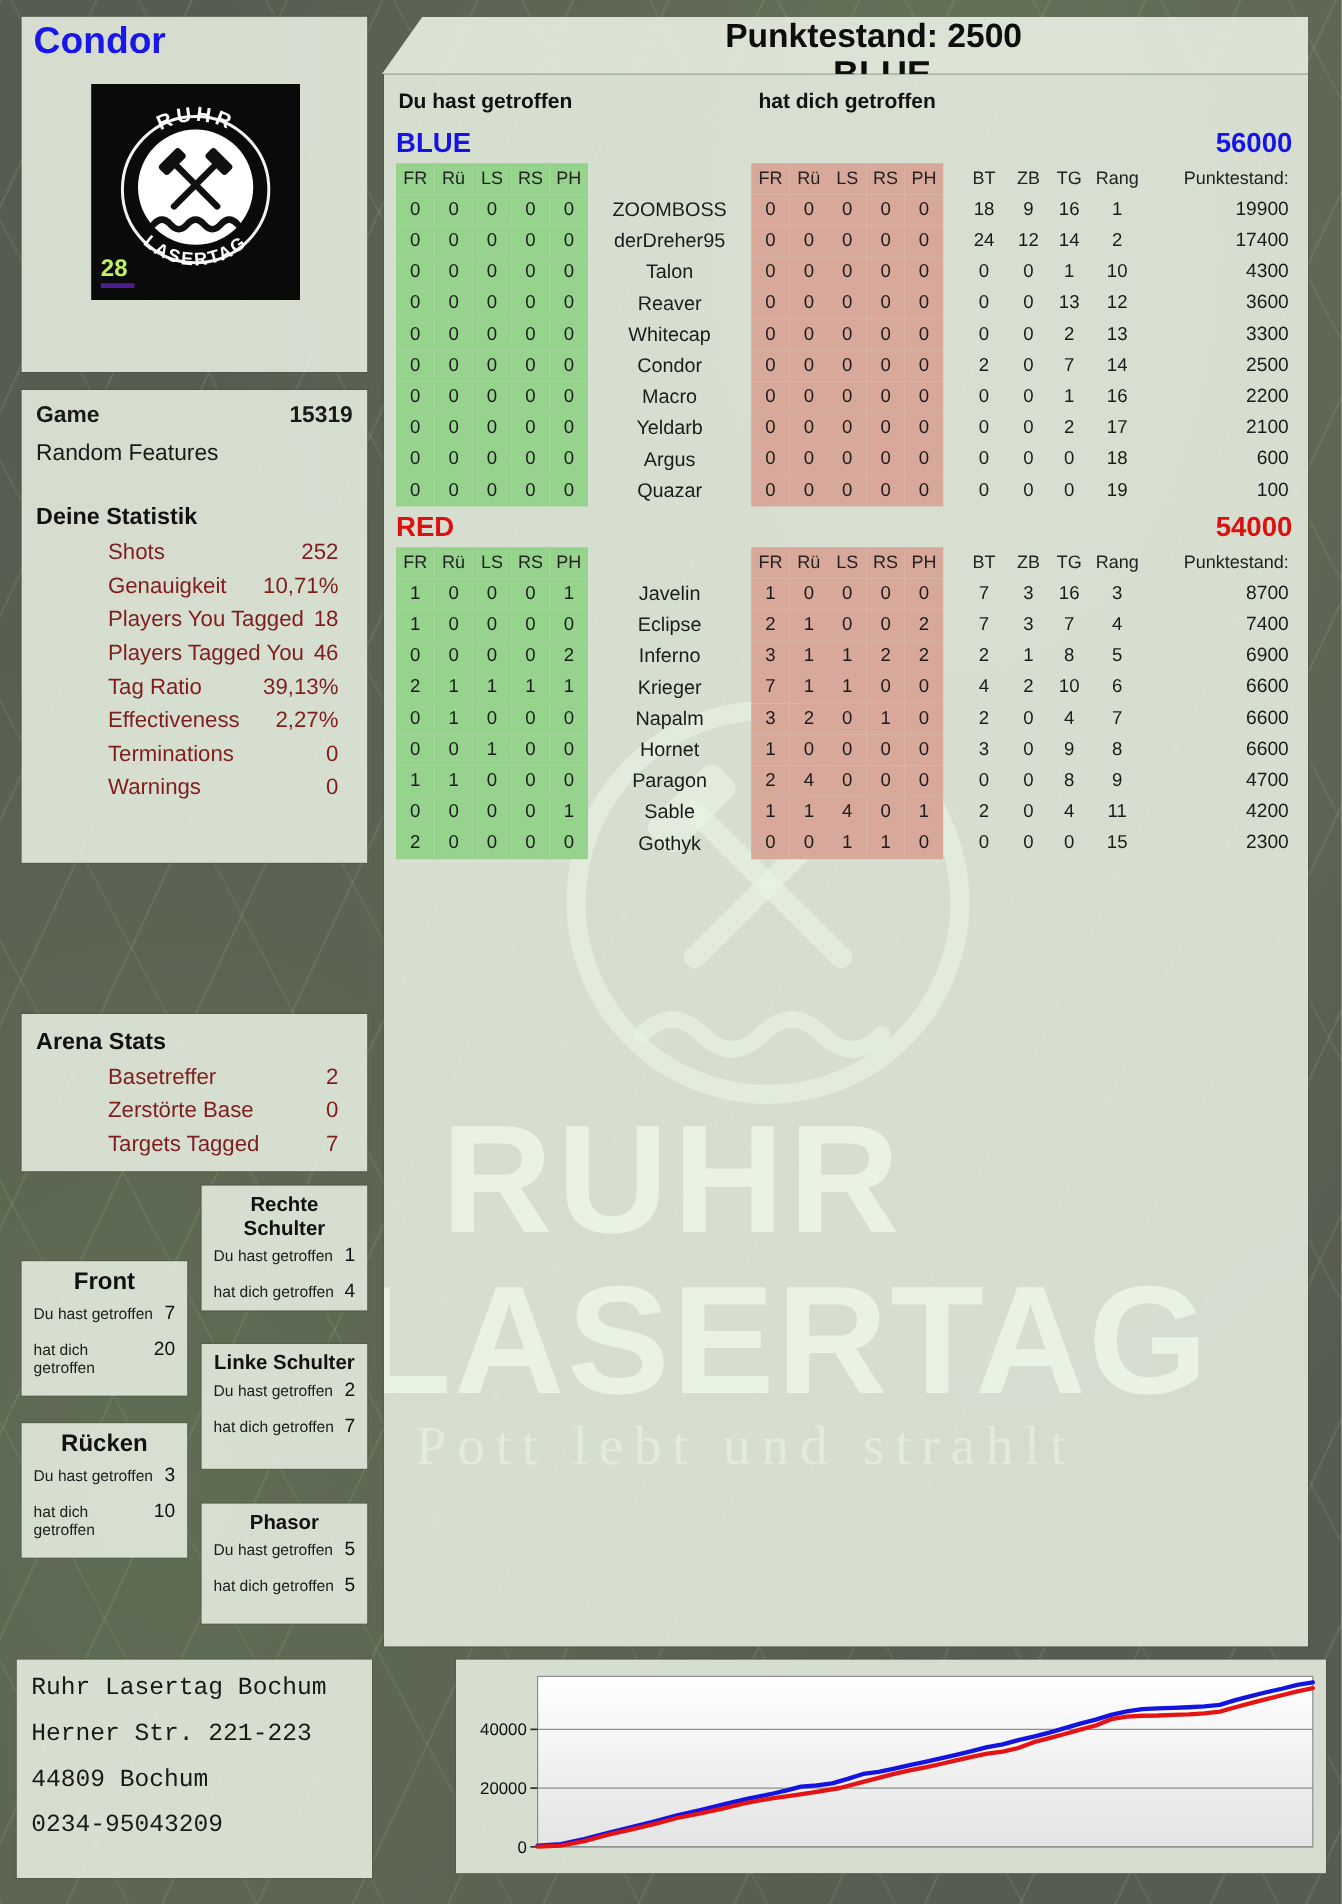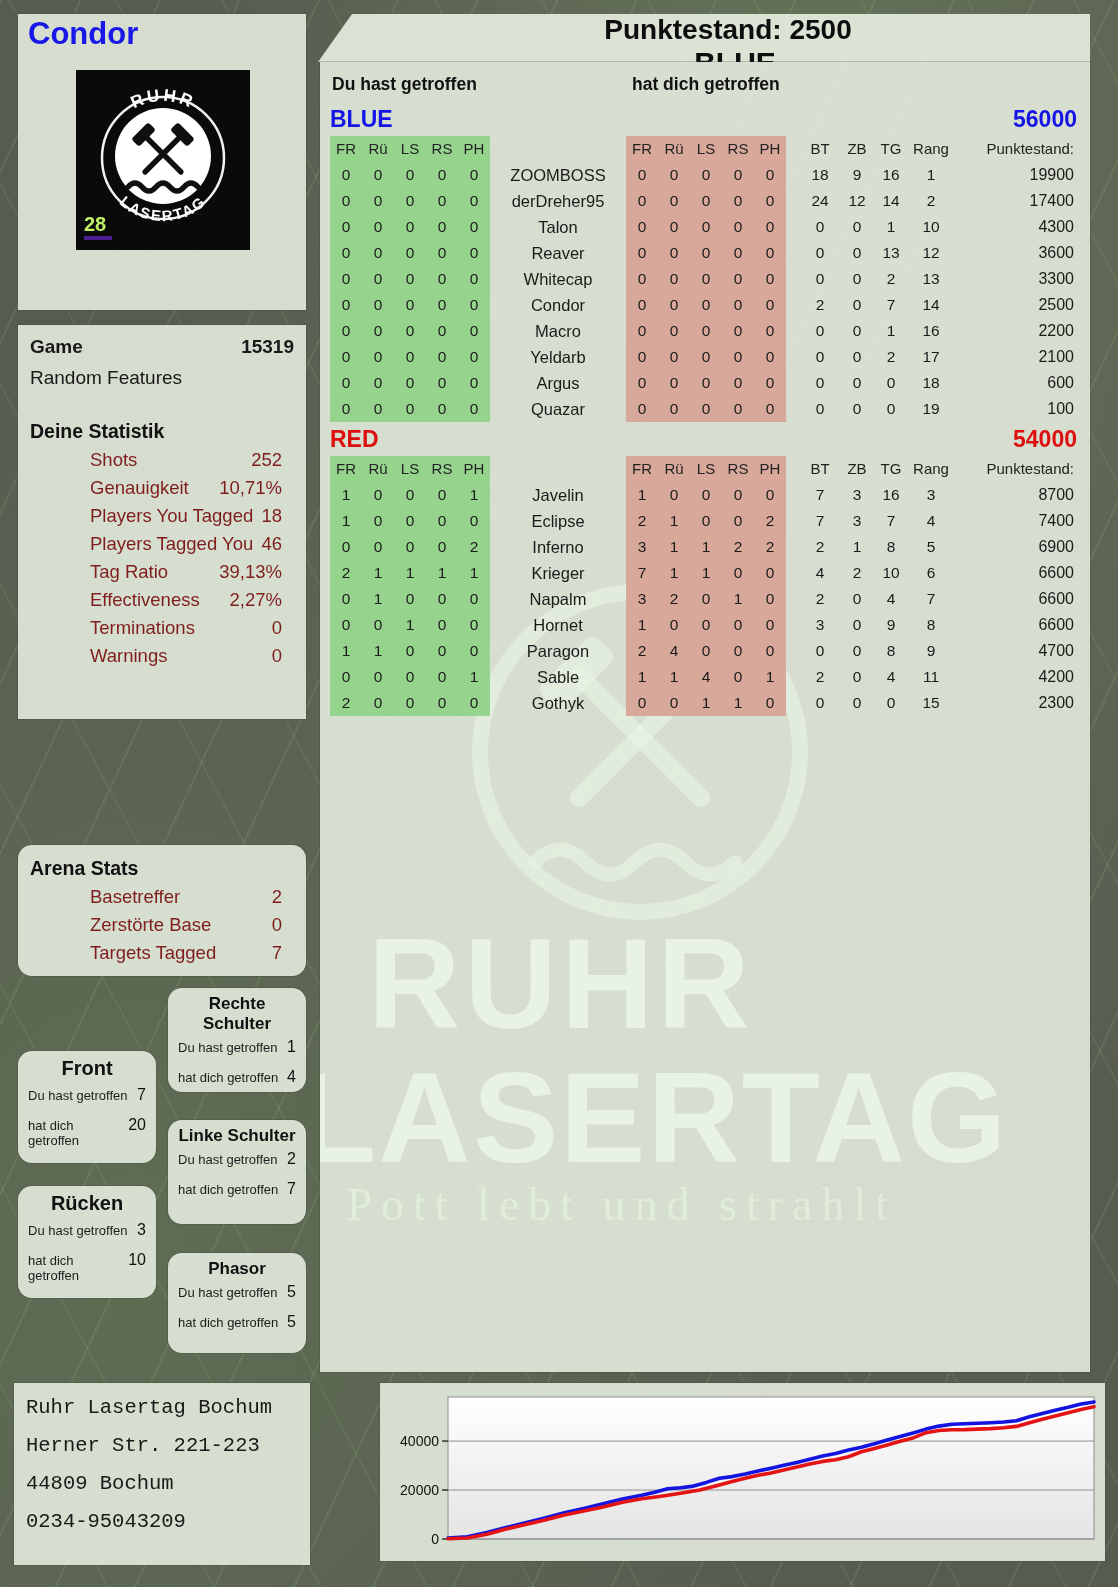--- a/index.html
+++ b/index.html
@@ -17,23 +17,23 @@
   .player-name{position:absolute;left:10px;top:2px;font-size:31px;font-weight:bold;color:#1717e8;}
   .logo{position:absolute;left:58px;top:56px;width:174px;height:180px;background:#0a0a0a;}
   .logo-badge{position:absolute;left:8px;bottom:10px;color:#bef264;font-size:20px;font-weight:bold;
               border-bottom:4px solid #4c1d95;padding:0 6px 2px 0;line-height:1;}
   .game-panel{left:18px;top:325px;width:288px;height:386px;padding-top:8px;}
   .kv{display:flex;justify-content:space-between;padding:0 12px;font-size:19px;color:#191919;}
   .kv.bold span{font-weight:bold;}
   .line{padding:0 12px;font-size:19px;color:#191919;line-height:33px;}
   .sec-title{padding:0 12px;font-size:19.5px;font-weight:bold;color:#111;line-height:30px;}
   .stat-row{display:flex;justify-content:space-between;padding:0 24px;font-size:18.5px;line-height:28px;color:#7f1d1d;margin-left:48px;}
-  .arena-panel{left:18px;top:845px;width:288px;height:123px;padding-top:8px;border-radius:14px;}
+  .arena-panel{left:18px;top:845px;width:288px;height:123px;padding-top:8px;}
   
-  .bp{padding:6px 10px 0 10px;box-sizing:border-box;border-radius:14px;}
+  .bp{padding:6px 10px 0 10px;box-sizing:border-box;}
   .bp-title{text-align:center;font-weight:bold;color:#111;}
   .bp-big .bp-title{font-size:20px;margin-bottom:6px;}
   .bp-small .bp-title{font-size:17px;margin-bottom:4px;}
   .bp-row{display:flex;justify-content:space-between;align-items:baseline;margin-bottom:12px;}
   .bp-row .l{font-size:13px;color:#1c1c1c;}
   .bp-row .v{font-size:16px;color:#111;}
   .bp-rs{left:168px;top:988px;width:138px;height:104px;}
   .bp-front{left:18px;top:1051px;width:138px;height:112px;}
   .bp-ls{left:168px;top:1120px;width:138px;height:104px;}
   .bp-rk{left:18px;top:1186px;width:138px;height:112px;}

